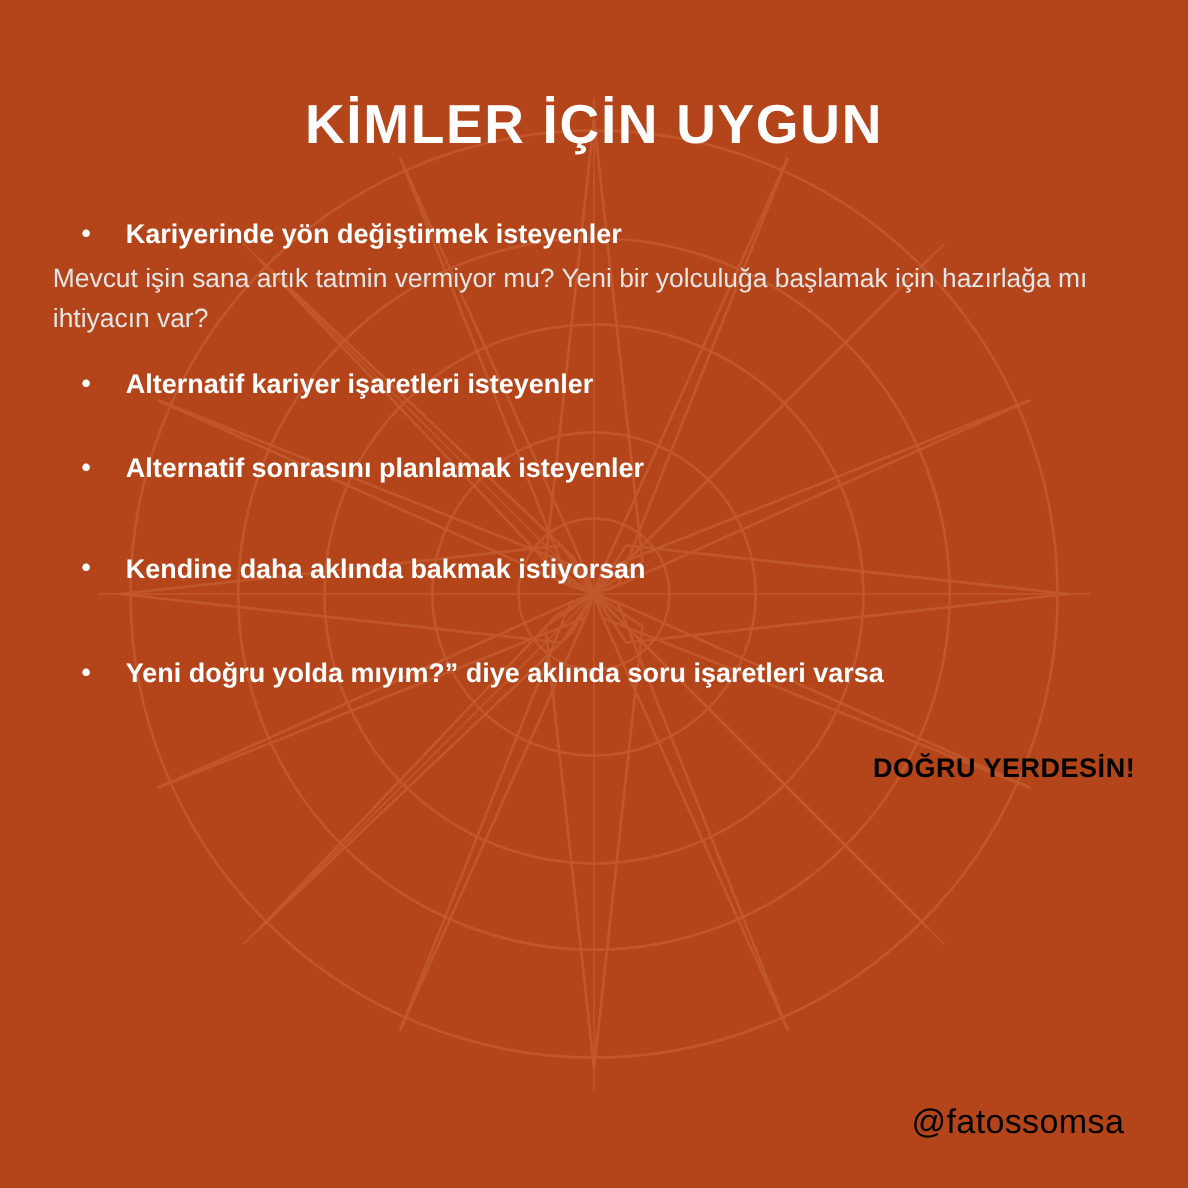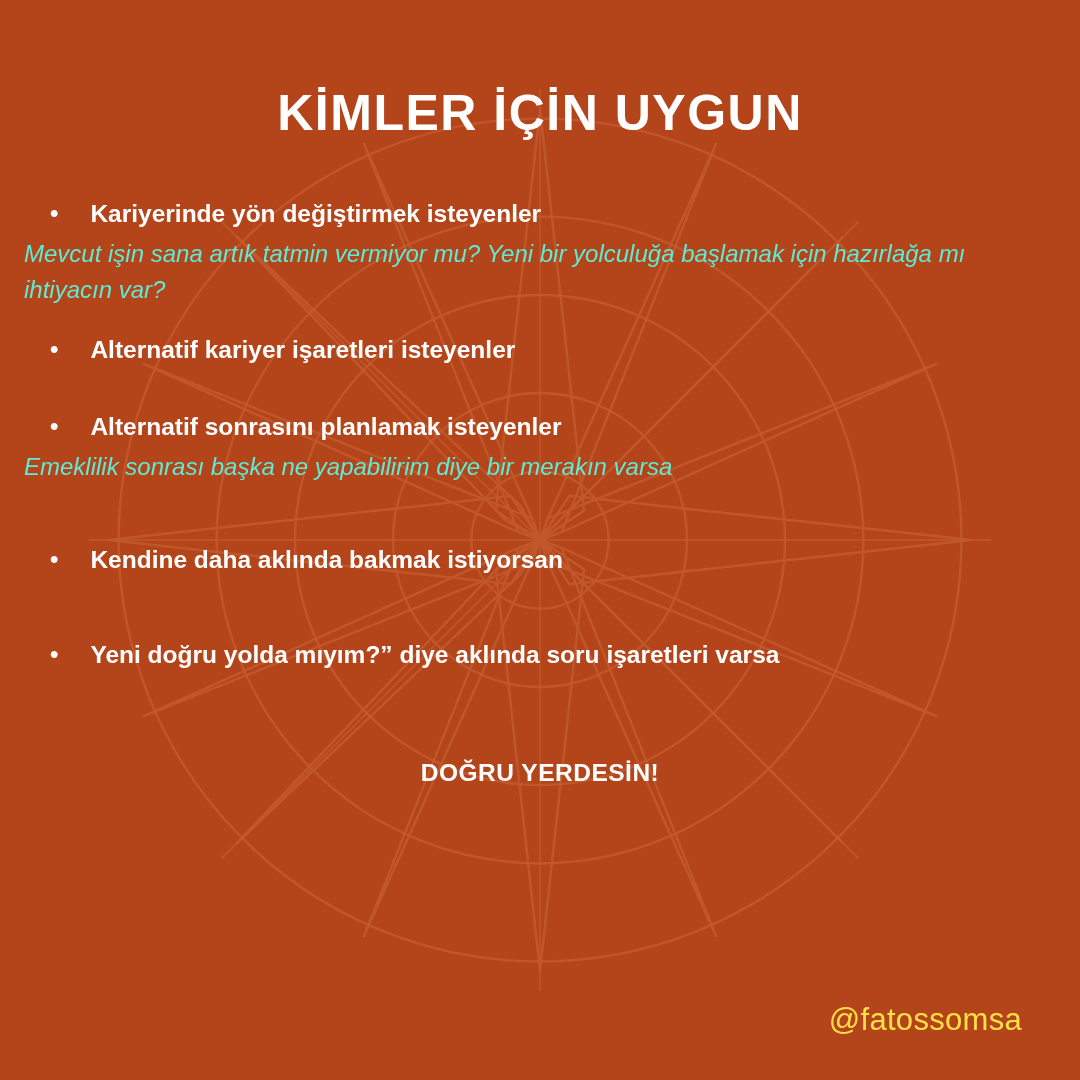--- a/index.html
+++ b/index.html
@@ -29,21 +29,21 @@
     height: 980px;
     opacity: 0.5;
     pointer-events: none;
   }
   .content {
     position: relative;
     z-index: 2;
     width: 1080px;
     height: 1080px;
     box-sizing: border-box;
-    padding: 0 24px;
+    padding: 0 48px;
   }
   .title {
     text-align: center;
     color: #ffffff;
     font-size: 50px;
     font-weight: bold;
     letter-spacing: 1.5px;
     margin: 0;
     padding-top: 86px;
     line-height: 1.1;
@@ -67,45 +67,44 @@
     flex: 0 0 auto;
     font-size: 24px;
     line-height: 1.35;
     margin-right: 12px;
   }
   .bullet-text {
     flex: 1 1 auto;
     margin-left: 20px;
   }
   .desc {
-    color: #5eead4;
+    color: #e5e5e5;
     font-size: 24px;
     font-weight: normal;
     line-height: 1.48;
     margin-top: 6px;
     padding-left: 0px;
     max-width: 960px;
-    font-style: italic;
   }
   .block.gap-lg { margin-bottom: 44px; }
   .block.gap-xl { margin-bottom: 58px; }
   .block.gap-xxl { margin-bottom: 62px; }
   .closing {
-    text-align: center;
-    color: #ffffff;
+    text-align: right;
+    color: #000000;
     font-size: 24.5px;
     font-weight: bold;
     letter-spacing: 0.5px;
-    margin-top: 88px;
+    margin-top: 56px;
   }
   .handle {
     position: absolute;
     right: 58px;
     bottom: 42px;
-    color: #fde047;
+    color: #000000;
     font-size: 31px;
     font-weight: normal;
     letter-spacing: 0.3px;
     z-index: 3;
   }
 </style>
 </head>
 <body>
 
 <div class="poster">
@@ -168,21 +167,20 @@
           <span class="bullet-dot">•</span>
           <span class="bullet-text">Alternatif kariyer işaretleri isteyenler</span>
         </div>
       </div>
 
       <div class="block gap-xl">
         <div class="bullet-line">
           <span class="bullet-dot">•</span>
           <span class="bullet-text">Alternatif sonrasını planlamak isteyenler</span>
         </div>
-        <div class="desc">Emeklilik sonrası başka ne yapabilirim diye bir merakın varsa</div>
       </div>
 
       <div class="block gap-xxl">
         <div class="bullet-line">
           <span class="bullet-dot">•</span>
           <span class="bullet-text">Kendine daha aklında bakmak istiyorsan</span>
         </div>
       </div>
 
       <div class="block">

